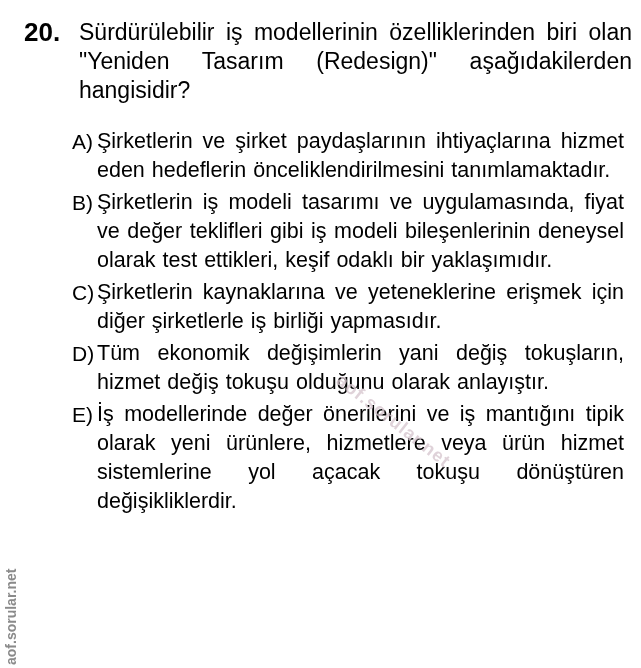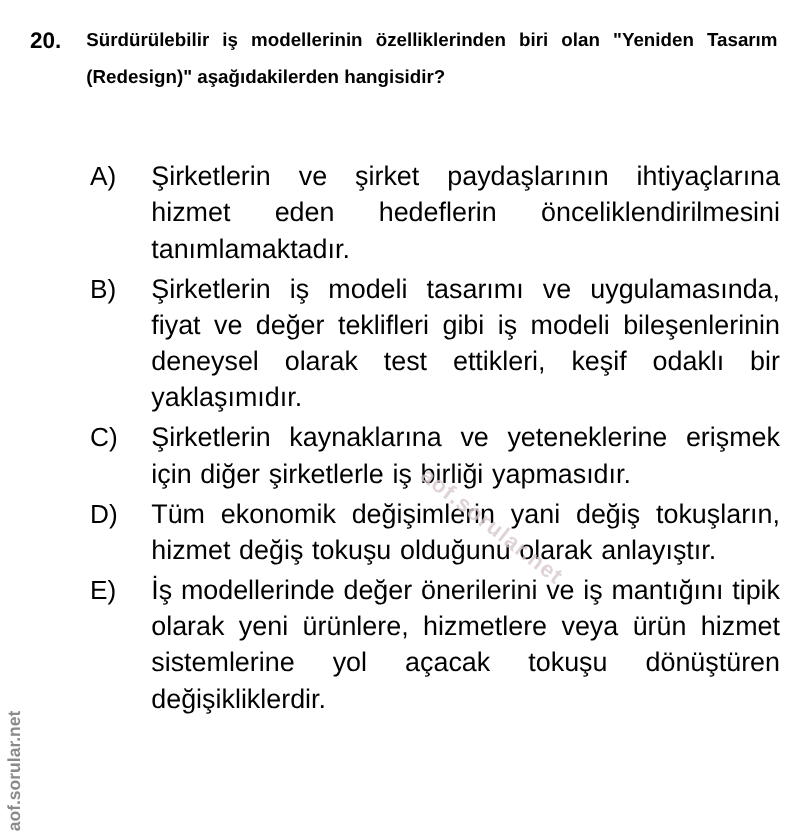--- a/index.html
+++ b/index.html
@@ -1,25 +1,25 @@
 <!DOCTYPE html>
 <html><head>
 <meta charset="utf-8">
 <style>
   html, body { margin: 0; padding: 0; background: #ffffff; }
   body { width: 641px; height: 668px; position: relative; overflow: hidden;
          font-family: "Liberation Sans", sans-serif; color: #000; }
   .question { position: absolute; left: 24px; top: 18px; width: 598px; }
-  .q-num { position: absolute; left: 0; top: 0; font-weight: bold; font-size: 18px; line-height: 29px; }
-  .q-text { position: absolute; left: 45px; top: 0; width: 553px; font-weight: bold;
-            font-size: 15px; line-height: 29px; text-align: justify; text-align-last: left; }
+  .q-num { position: absolute; left: 0; top: 0; font-weight: bold; font-size: 26px; line-height: 29px; }
+  .q-text { position: absolute; left: 55px; top: 0; width: 553px; font-weight: normal;
+            font-size: 23px; line-height: 29px; text-align: justify; text-align-last: left; }
   .options { position: absolute; left: 72px; top: 127px; width: 552px; }
   .option { position: relative; margin-bottom: 3px; }
   .opt-label { position: absolute; left: 0; top: 0; font-size: 21px; line-height: 29px; }
-  .opt-text { margin-left: 49px; font-size: 21.5px; line-height: 29px; text-align: justify;
+  .opt-text { margin-left: 25px; font-size: 21.5px; line-height: 29px; text-align: justify;
               text-align-last: left; word-spacing: 1px; }
   .watermark-side { position: absolute; left: 3px; top: 665px; transform: rotate(-90deg);
                     transform-origin: 0 0; color: #8a8a8a; font-weight: bold; font-size: 14px;
                     white-space: nowrap; }
   .watermark-diag { position: absolute; left: 345px; top: 370px; transform: rotate(38deg);
                     transform-origin: 0 0; color: #d8c8d0; font-weight: bold; font-size: 18px;
                     white-space: nowrap; letter-spacing: 1px; opacity: 0.8; }
 </style>
 </head>
 <body>

